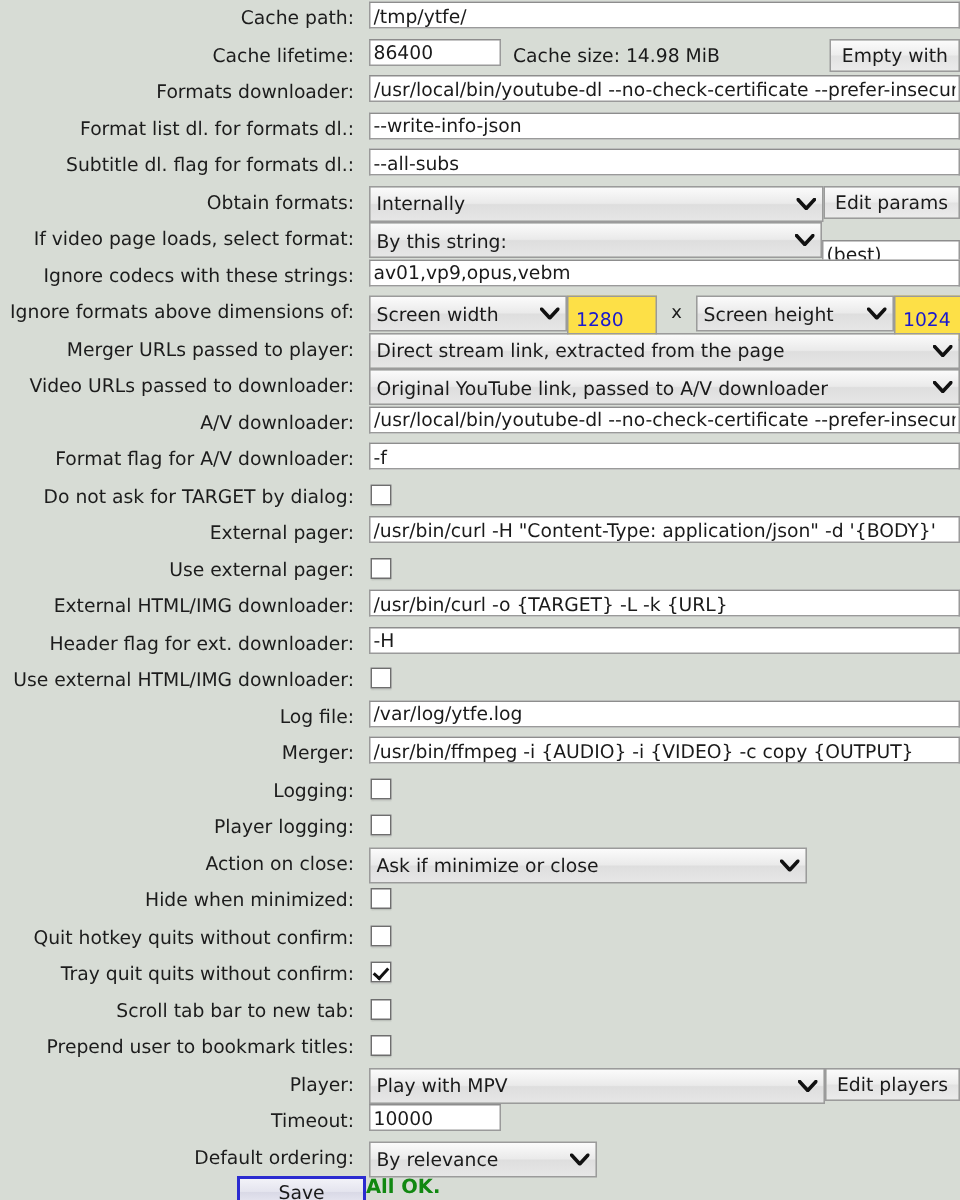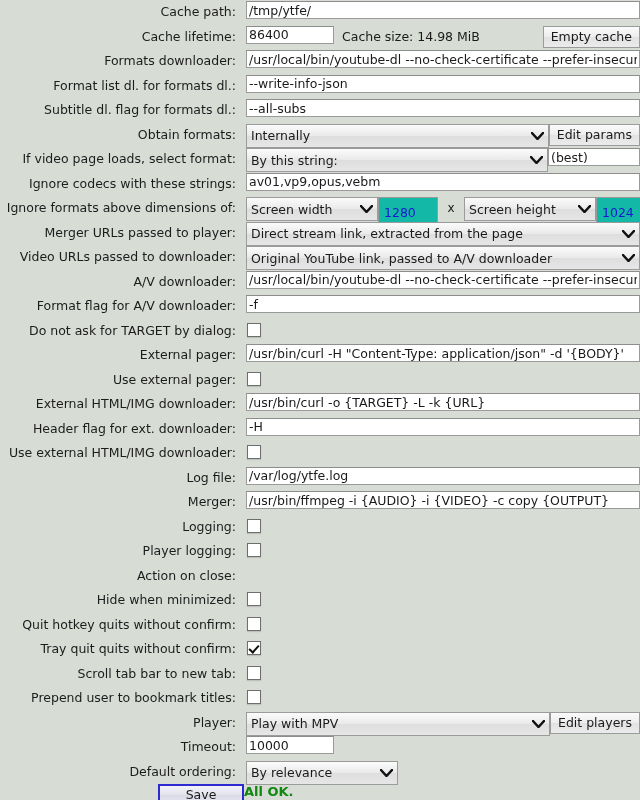--- a/index.html
+++ b/index.html
@@ -57,21 +57,21 @@
     padding: 0 2px;
     height: 18px;
     outline: none;
   }
   input.small {
     flex: 0 0 88px;
     width: 88px;
   }
   .blueval {
     flex: 0 0 60px;
-    background: #14b8a6;
+    background: #fde047;
     border: 1px solid #9a9a9a;
     color: #1818d0;
     display: flex;
     align-items: center;
     padding-left: 5px;
     font-size: 12.5px;
     height: 30px;
   }
   .sel {
     position: relative;
@@ -192,21 +192,21 @@
       <div class="label">Cache path:</div>
       <div class="field">
         <input class="txt" type="text" value="/tmp/ytfe/" style="">
       </div>
     </div>
     <div class="row">
       <div class="label">Cache lifetime:</div>
       <div class="field">
         <input class="txt small" type="text" value="86400" style="">
         <div class="cachesize">Cache size: 14.98 MiB</div>
-        <div class="btn">Empty cache</div>
+        <div class="btn">Empty with</div>
       </div>
     </div>
     <div class="row">
       <div class="label">Formats downloader:</div>
       <div class="field">
         <input class="txt" type="text" value="/usr/local/bin/youtube-dl --no-check-certificate --prefer-insecure" style="">
       </div>
     </div>
     <div class="row">
       <div class="label">Format list dl. for formats dl.:</div>
@@ -238,21 +238,21 @@
       <div class="label">If video page loads, select format:</div>
       <div class="field">
         <div class="sel grow">
           <span>By this string:</span>
           <span class="arrow">
             <svg width="13" height="8" viewBox="0 0 13 8">
               <path d="M1 1 L6.5 7 L12 1" fill="none" stroke="#111" stroke-width="2.4" stroke-linecap="square"></path>
             </svg>
           </span>
         </div>
-        <input class="txt" style="flex: 0 0 92px;" type="text" value="(best)">
+        <input class="txt" style="flex: 0 0 92px; margin-top: 12px;" type="text" value="(best)">
       </div>
     </div>
     <div class="row">
       <div class="label">Ignore codecs with these strings:</div>
       <div class="field">
         <input class="txt" type="text" value="av01,vp9,opus,vebm" style="">
       </div>
     </div>
     <div class="row">
       <div class="label">Ignore formats above dimensions of:</div>
@@ -381,20 +381,30 @@
     <div class="row">
       <div class="label">Player logging:</div>
       <div class="field">
         <div class="cbwrap">
           <div class="cb"></div>
         </div>
       </div>
     </div>
     <div class="row">
       <div class="label">Action on close:</div>
+      <div class="field">
+        <div class="sel w292">
+          <span>Ask if minimize or close</span>
+          <span class="arrow">
+            <svg width="13" height="8" viewBox="0 0 13 8">
+              <path d="M1 1 L6.5 7 L12 1" fill="none" stroke="#111" stroke-width="2.4" stroke-linecap="square"></path>
+            </svg>
+          </span>
+        </div>
+      </div>
     </div>
     <div class="row">
       <div class="label">Hide when minimized:</div>
       <div class="field">
         <div class="cbwrap">
           <div class="cb"></div>
         </div>
       </div>
     </div>
     <div class="row">

